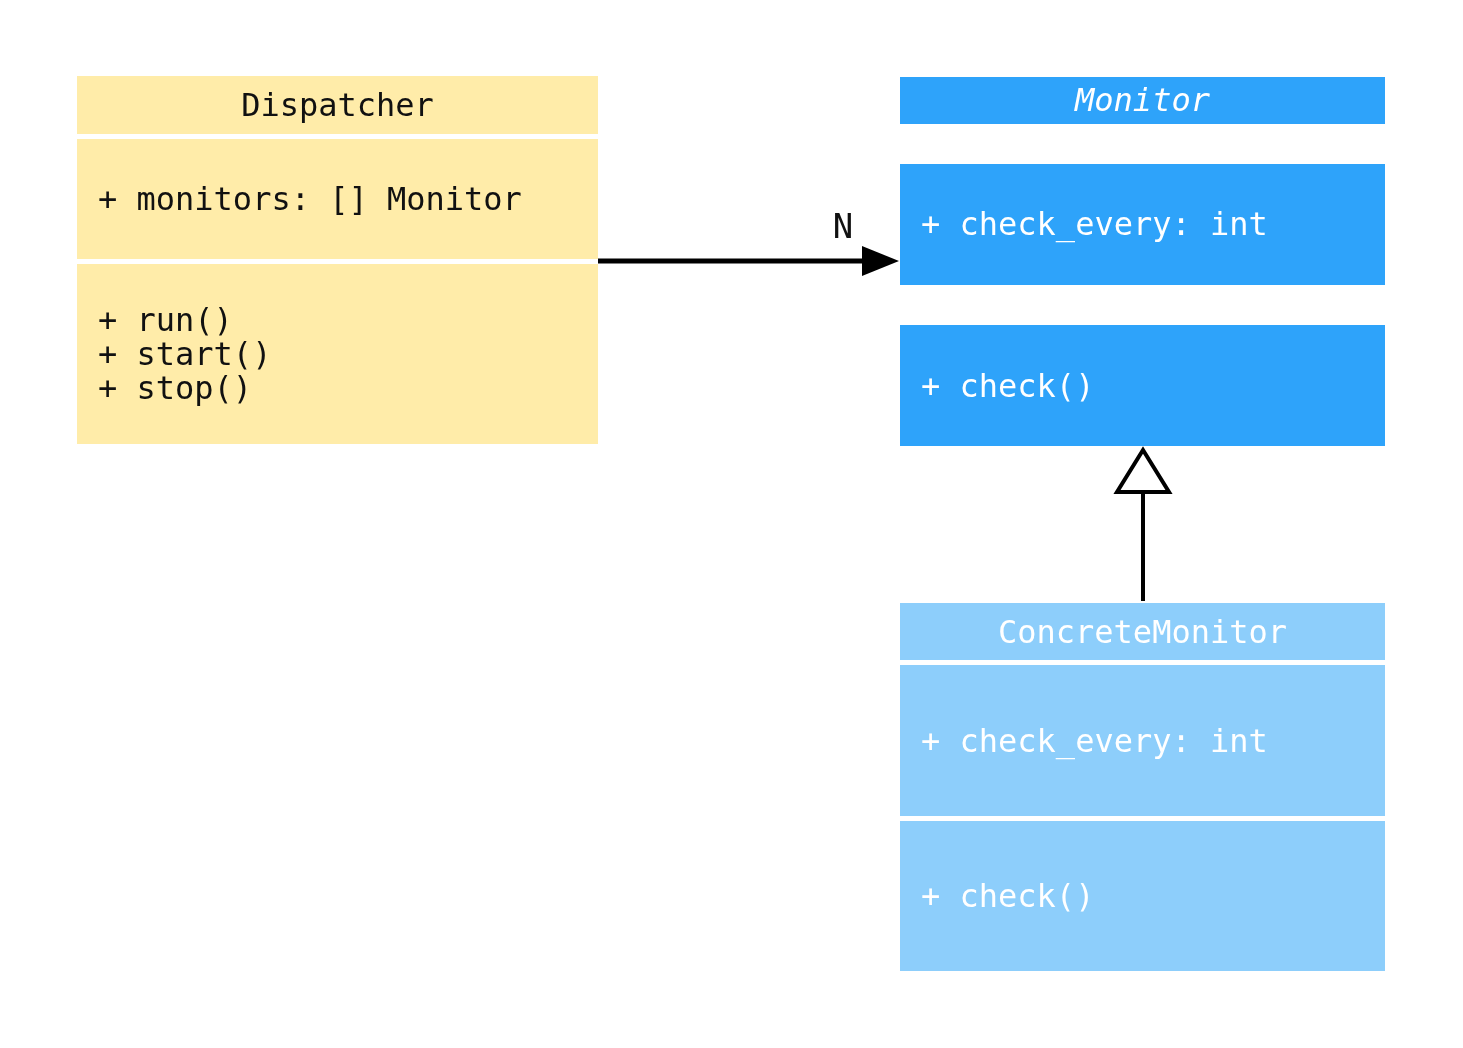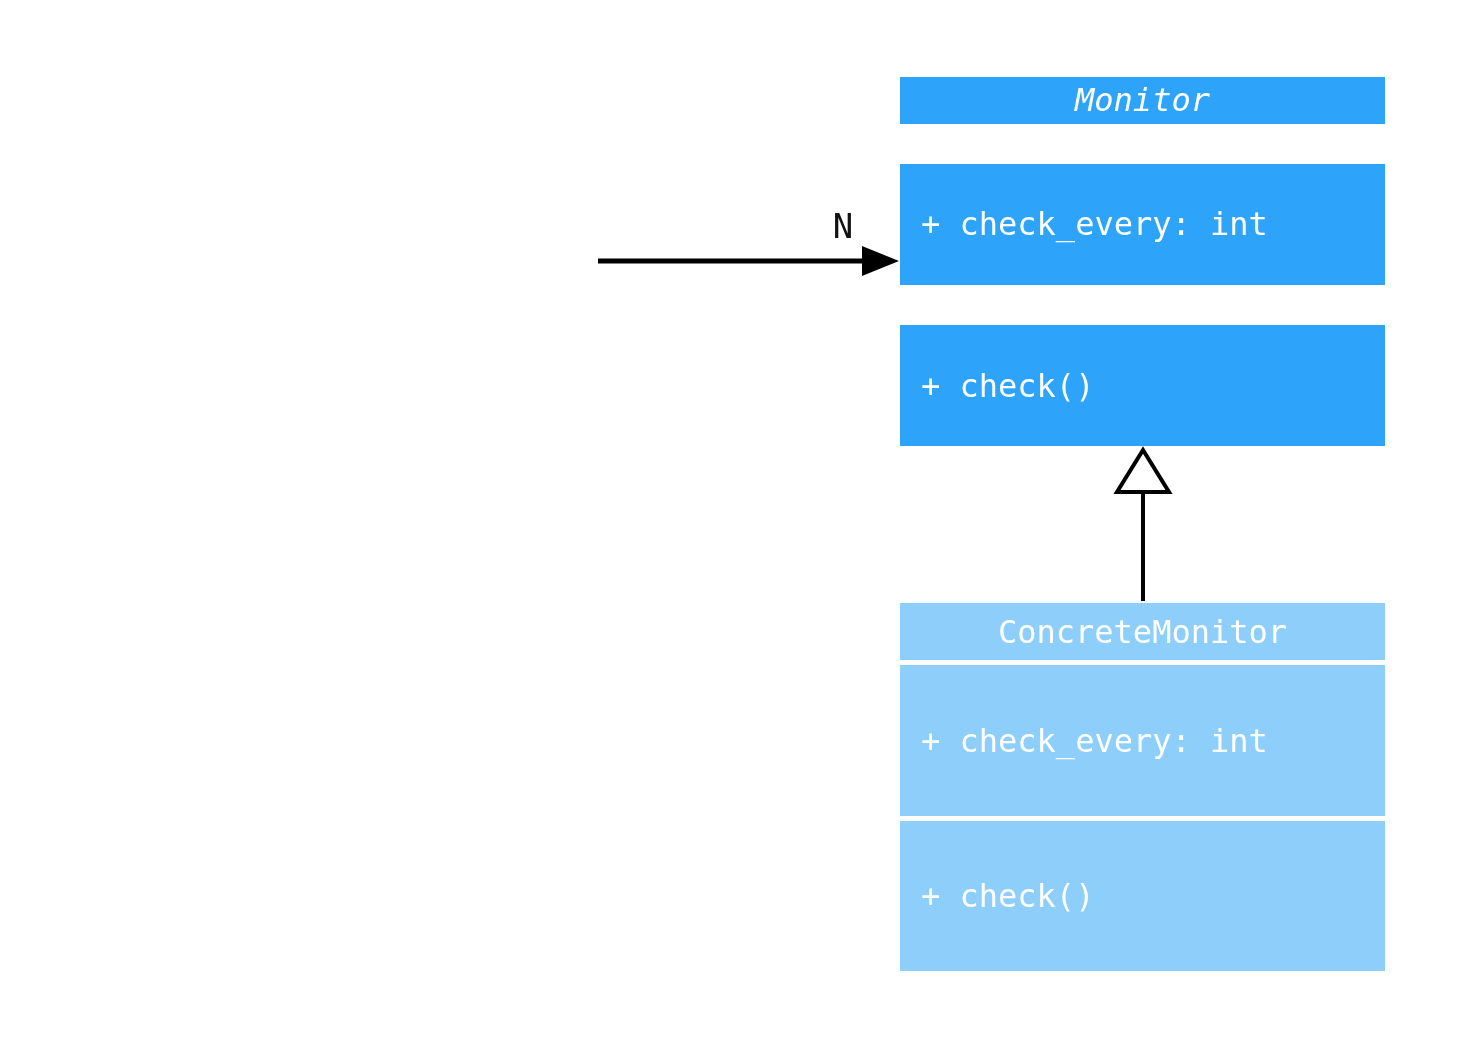--- a/index.html
+++ b/index.html
@@ -72,20 +72,33 @@
     </g>
 
     <g>
       <line x1="1143" y1="601" x2="1143" y2="490" stroke="#000000" stroke-width="4"></line>
       <polygon points="1143,450 1117,492 1169,492" fill="#ffffff" stroke="#000000" stroke-width="4" stroke-linejoin="miter"></polygon>
     </g>
   </svg>
 
   <span class="edge-label" style="left:843px; top:209px;">N</span>
 
+  <div class="class-box" style="left:77px; top:76px; width:521px; height:368px;">
+    <div class="sec header dark-text" style="height: 58px; background-color: rgb(255, 236, 169);">
+      <span>Dispatcher</span>
+    </div>
+    <div class="sec body dark-text" style="height: 120px; background-color: rgb(255, 236, 169);">
+      <div class="line">+ monitors: [] Monitor</div>
+    </div>
+    <div class="sec body dark-text" style="height: 180px; background-color: rgb(255, 236, 169);">
+      <div class="line">+ run()</div>
+      <div class="line">+ start()</div>
+      <div class="line">+ stop()</div>
+    </div>
+  </div>
 
   <div class="class-box" style="left:900px; top:77px; width:485px; height:369px;gap:40px;">
     <div class="sec header light-text" style="height: 58px; background-color: rgb(46, 163, 250);">
       <span class="italic">Monitor</span>
     </div>
     <div class="sec body light-text" style="height: 151px; background-color: rgb(46, 163, 250);">
       <div class="line">+ check_every: int</div>
     </div>
     <div class="sec body light-text" style="height: 150px; background-color: rgb(46, 163, 250);">
       <div class="line">+ check()</div>

